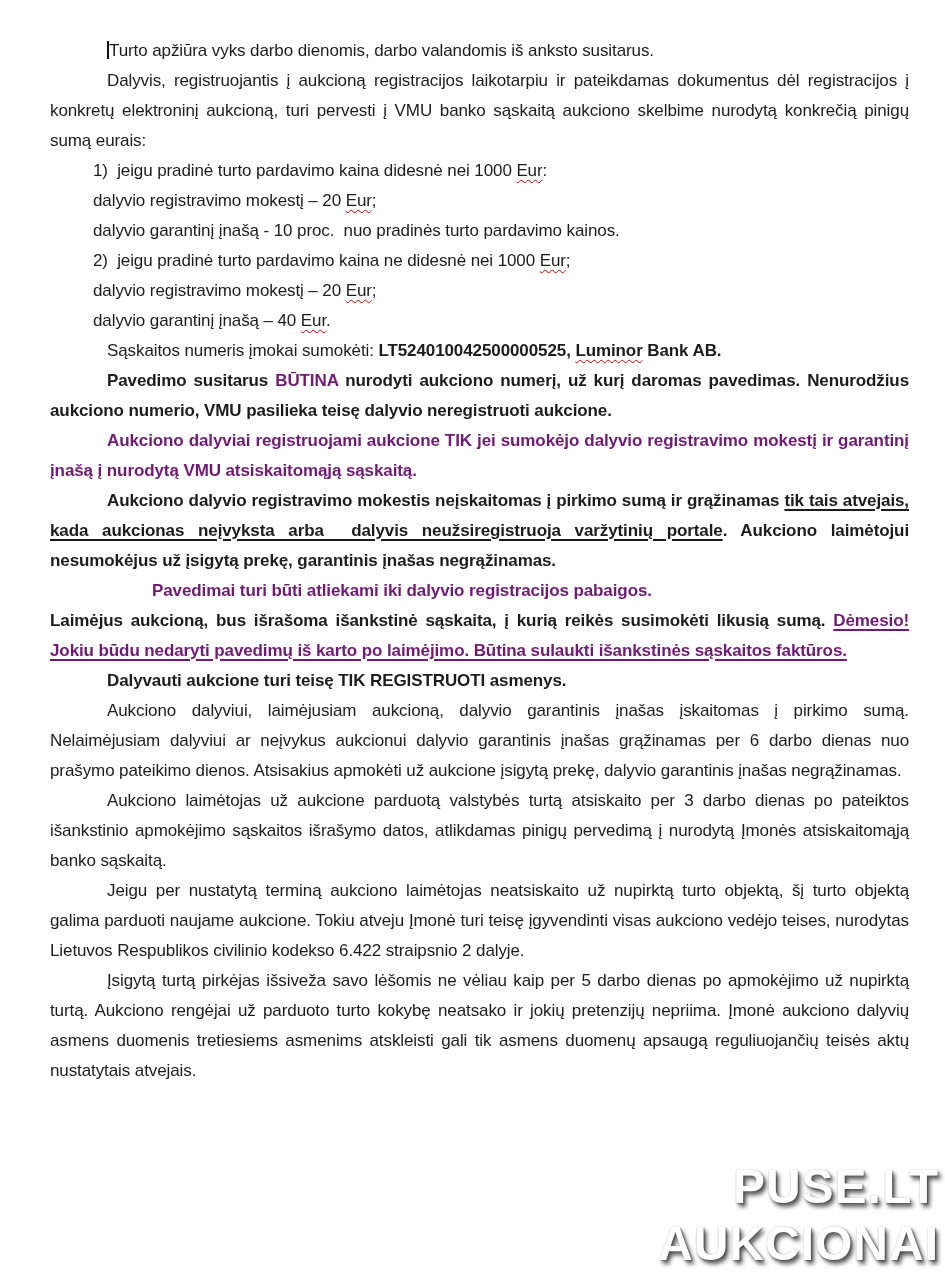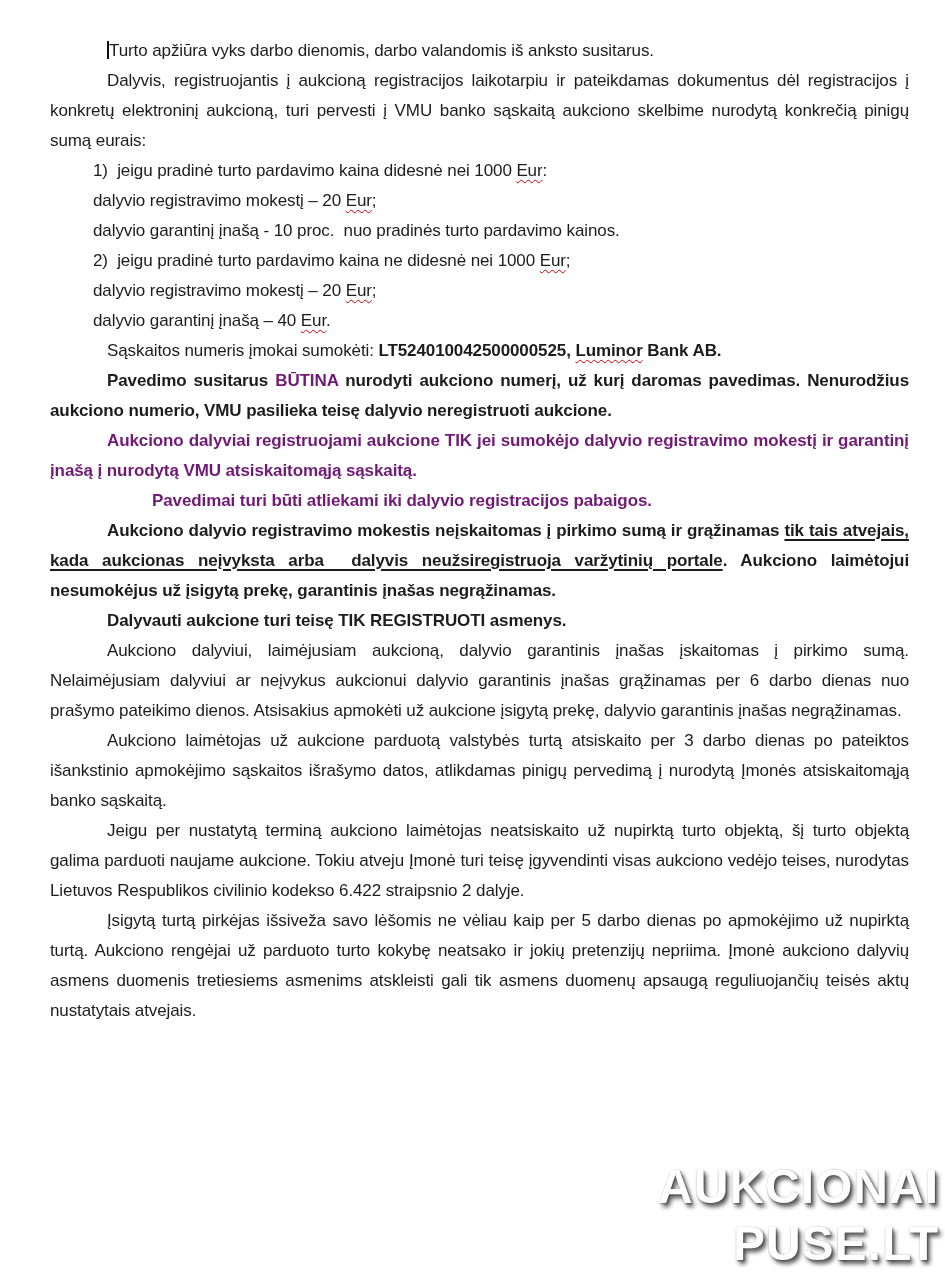--- a/index.html
+++ b/index.html
@@ -44,25 +44,26 @@
     <p class="para indent justify"><span class="">Dalyvis, registruojantis į aukcioną registracijos laikotarpiu ir pateikdamas dokumentus dėl registracijos į konkretų elektroninį aukcioną, turi pervesti į VMU banko sąskaitą aukciono skelbime nurodytą konkrečią pinigų sumą eurais:</span></p>
     <p class="para hang"><span class="">1)&nbsp; jeigu pradinė turto pardavimo kaina didesnė nei 1000 </span><span class="sq">Eur</span><span class="">:</span></p>
     <p class="para hang"><span class="">dalyvio registravimo mokestį – 20 </span><span class="sq">Eur</span><span class="">;</span></p>
     <p class="para hang"><span class="">dalyvio garantinį įnašą - 10 proc.&nbsp; nuo pradinės turto pardavimo kainos.</span></p>
     <p class="para hang"><span class="">2)&nbsp; jeigu pradinė turto pardavimo kaina ne didesnė nei 1000 </span><span class="sq">Eur</span><span class="">;</span></p>
     <p class="para hang"><span class="">dalyvio registravimo mokestį – 20 </span><span class="sq">Eur</span><span class="">;</span></p>
     <p class="para hang"><span class="">dalyvio garantinį įnašą – 40 </span><span class="sq">Eur</span><span class="">.</span></p>
     <p class="para indent"><span class="">Sąskaitos numeris įmokai sumokėti: </span><span class="b">LT524010042500000525, </span><span class="b sq">Luminor</span><span class="b"> Bank AB.</span></p>
     <p class="para indent justify"><span class="b">Pavedimo susitarus </span><span class="b red">BŪTINA</span><span class="b"> nurodyti aukciono numerį, už kurį daromas pavedimas. Nenurodžius aukciono numerio, VMU pasilieka teisę dalyvio neregistruoti aukcione.</span></p>
     <p class="para indent justify"><span class="b red">Aukciono dalyviai registruojami aukcione TIK jei sumokėjo dalyvio registravimo mokestį ir garantinį įnašą į nurodytą VMU atsiskaitomąją sąskaitą.</span></p>
+    <p class="para indent justify"><span class="b">Aukciono dalyvio registravimo mokestis neįskaitomas į pirkimo sumą ir grąžinamas </span><span class="b u">tik tais atvejais, kada aukcionas neįvyksta arba&nbsp; dalyvis neužsiregistruoja varžytinių portale</span><span class="b">. Aukciono laimėtojui nesumokėjus už įsigytą prekę, garantinis įnašas negrąžinamas.</span></p>
     <p class="para indent2"><span class="b red">Pavedimai turi būti atliekami iki dalyvio registracijos pabaigos.</span></p>
-    <p class="para indent justify"><span class="b">Aukciono dalyvio registravimo mokestis neįskaitomas į pirkimo sumą ir grąžinamas </span><span class="b u">tik tais atvejais, kada aukcionas neįvyksta arba&nbsp; dalyvis neužsiregistruoja varžytinių portale</span><span class="b">. Aukciono laimėtojui nesumokėjus už įsigytą prekę, garantinis įnašas negrąžinamas.</span></p>
+    <p class="para justify"><span class="b">Laimėjus aukcioną, bus išrašoma išankstinė sąskaita, į kurią reikės susimokėti likusią sumą. </span><span class="b red u">Dėmesio! Jokiu būdu nedaryti pavedimų iš karto po laimėjimo. Būtina sulaukti išankstinės sąskaitos faktūros.</span></p>
     <p class="para indent"><span class="b">Dalyvauti aukcione turi teisę TIK REGISTRUOTI asmenys.</span></p>
     <p class="para indent justify"><span class="">Aukciono dalyviui, laimėjusiam aukcioną, dalyvio garantinis įnašas įskaitomas į pirkimo sumą. Nelaimėjusiam dalyviui ar neįvykus aukcionui dalyvio garantinis įnašas grąžinamas per 6 darbo dienas nuo prašymo pateikimo dienos. Atsisakius apmokėti už aukcione įsigytą prekę, dalyvio garantinis įnašas negrąžinamas.</span></p>
     <p class="para indent justify"><span class="">Aukciono laimėtojas už aukcione parduotą valstybės turtą atsiskaito per 3 darbo dienas po pateiktos išankstinio apmokėjimo sąskaitos išrašymo datos, atlikdamas pinigų pervedimą į nurodytą Įmonės atsiskaitomąją banko sąskaitą.</span></p>
     <p class="para indent justify"><span class="">Jeigu per nustatytą terminą aukciono laimėtojas neatsiskaito už nupirktą turto objektą, šį turto objektą galima parduoti naujame aukcione. Tokiu atveju Įmonė turi teisę įgyvendinti visas aukciono vedėjo teises, nurodytas Lietuvos Respublikos civilinio kodekso 6.422 straipsnio 2 dalyje.</span></p>
     <p class="para indent justify"><span class="">Įsigytą turtą pirkėjas išsiveža savo lėšomis ne vėliau kaip per 5 darbo dienas po apmokėjimo už nupirktą turtą. Aukciono rengėjai už parduoto turto kokybę neatsako ir jokių pretenzijų nepriima. Įmonė aukciono dalyvių asmens duomenis tretiesiems asmenims atskleisti gali tik asmens duomenų apsaugą reguliuojančių teisės aktų nustatytais atvejais.</span></p>
   </div>
 
 <div class="watermark">
+  <div>PUSE.LT</div>
   <div>AUKCIONAI</div>
-  <div>PUSE.LT</div>
 </div>
 
 </body></html>

